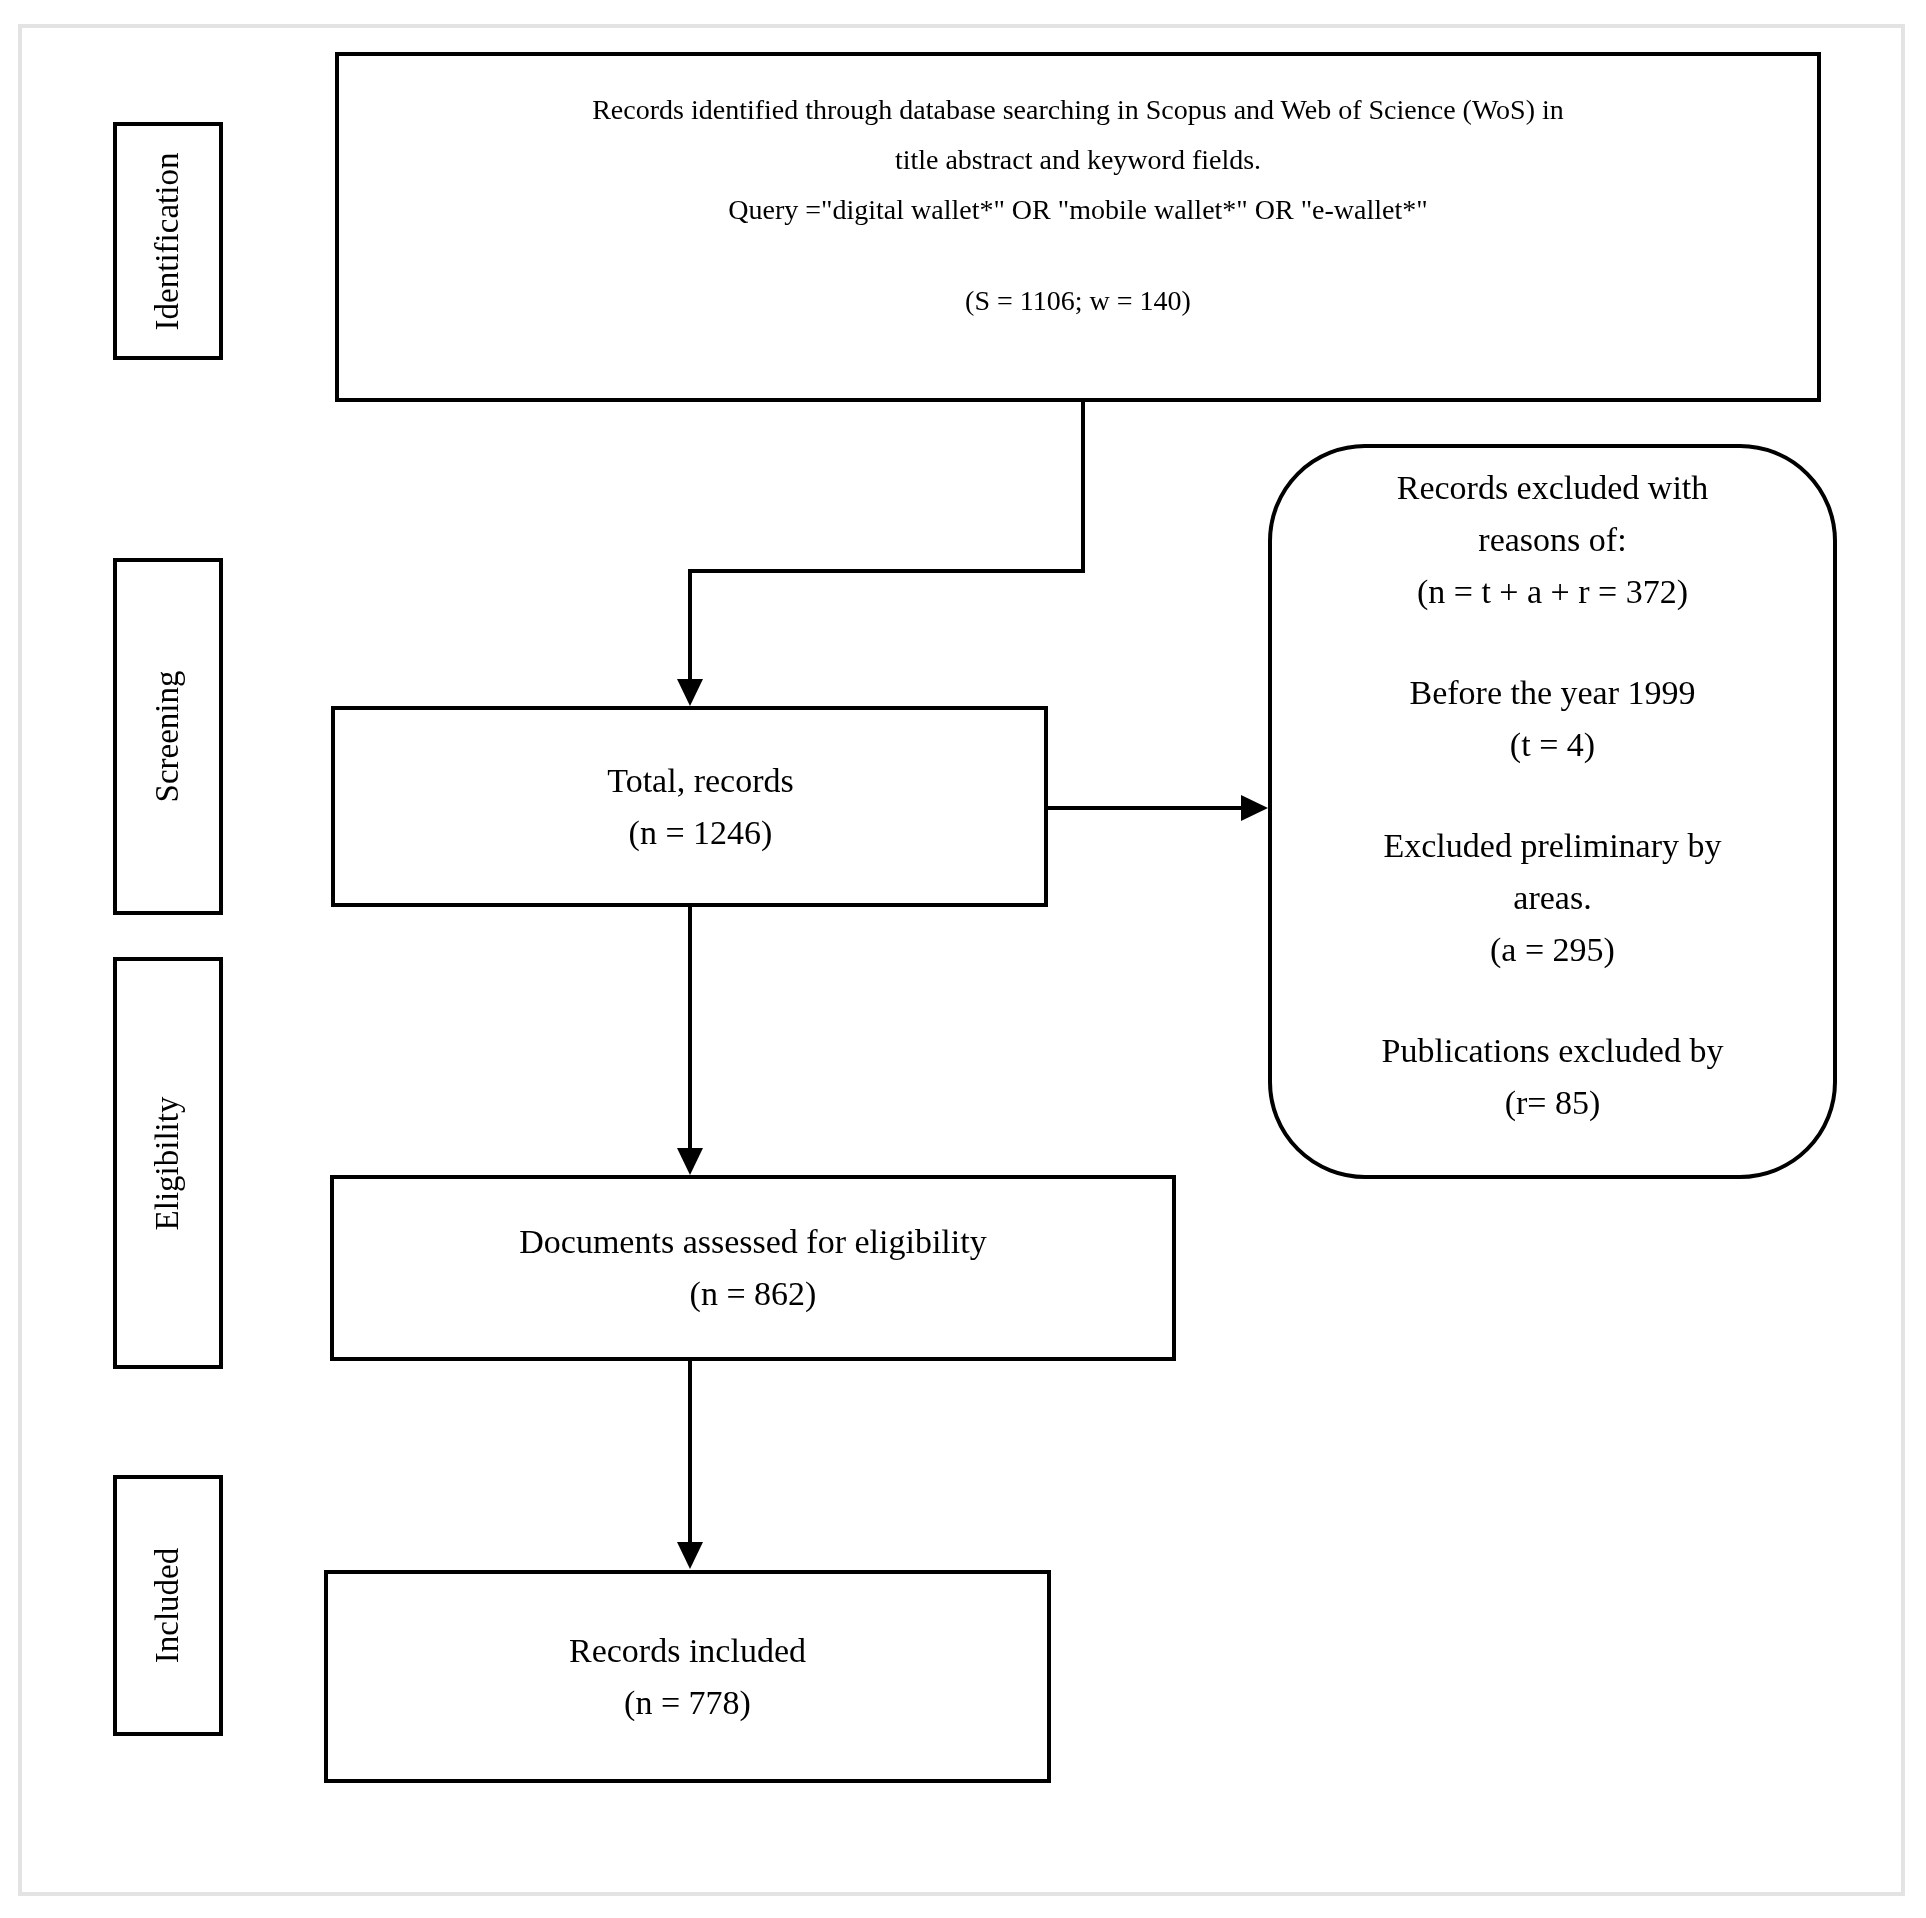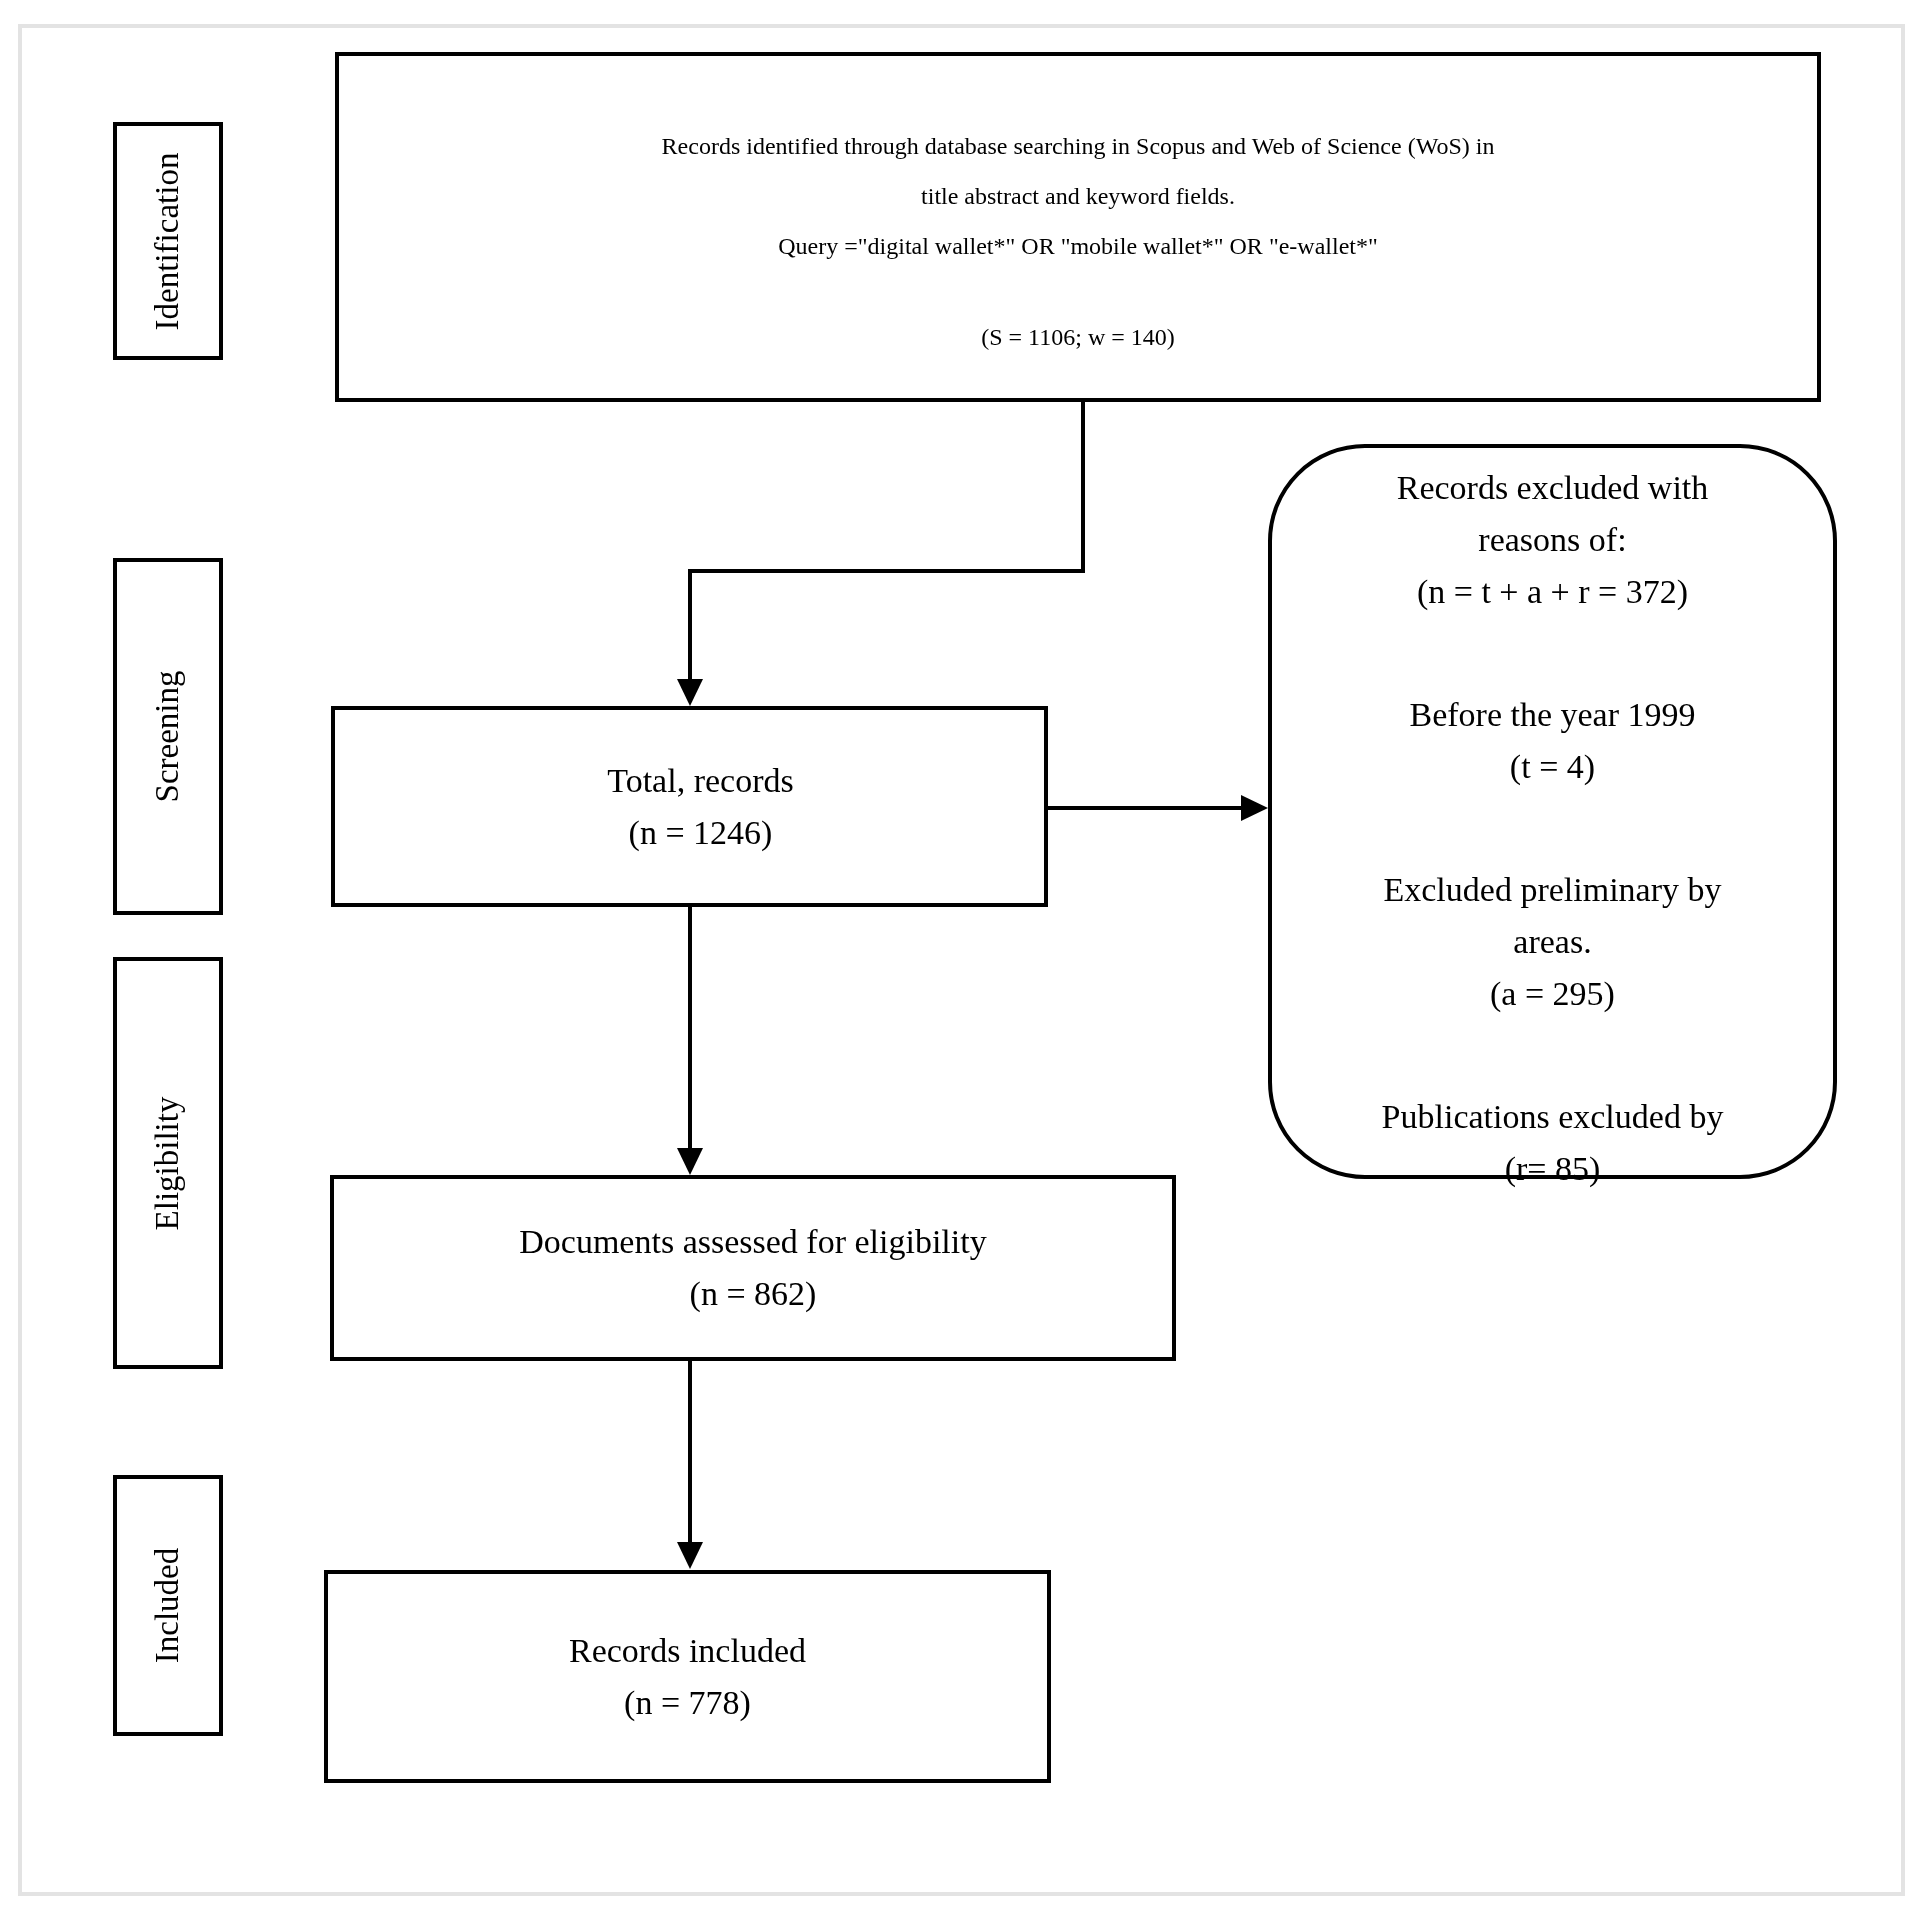--- a/index.html
+++ b/index.html
@@ -19,31 +19,31 @@
   }
   .stage {
     left:113px; width:110px;
     display:flex; align-items:center; justify-content:center;
   }
   .stage .rot {
     transform:rotate(-90deg); white-space:nowrap; font-size:33px; line-height:33px;
   }
   #box-identified {
     left:335px; top:52px; width:1486px; height:350px;
-    justify-content:center; padding-top:29px;
-    font-size:24px; line-height:50px;
+    justify-content:flex-start; padding-top:29px;
+    font-size:28px; line-height:50px;
   }
   #box-identified .gap-after { margin-bottom:41px; }
   #box-total    { left:331px;  top:706px; width:717px; height:201px; font-size:34px; line-height:52px;padding-left:22px; }
   #box-assessed { left:330px;  top:1175px; width:846px; height:186px; font-size:34px; line-height:52px; }
   #box-studies  { left:324px;  top:1570px; width:727px; height:213px; font-size:34px; line-height:52px; }
   #box-excluded {
     left:1268px; top:444px; width:569px; height:735px;
     border-radius:97px; justify-content:flex-start; padding:13.8px 17px 0 17px;
-    font-size:34px; line-height:52px;gap:22px;
+    font-size:34px; line-height:52px;
   }
   #box-excluded .para { margin-bottom:49px; }
   #box-excluded .para:last-child { margin-bottom:0; }
   .line { position:absolute; background:#000; }
   .arrow-down {
     position:absolute; width:0; height:0;
     border-left:13px solid transparent; border-right:13px solid transparent;
     border-top:27.5px solid #000;
   }
   .arrow-right {

